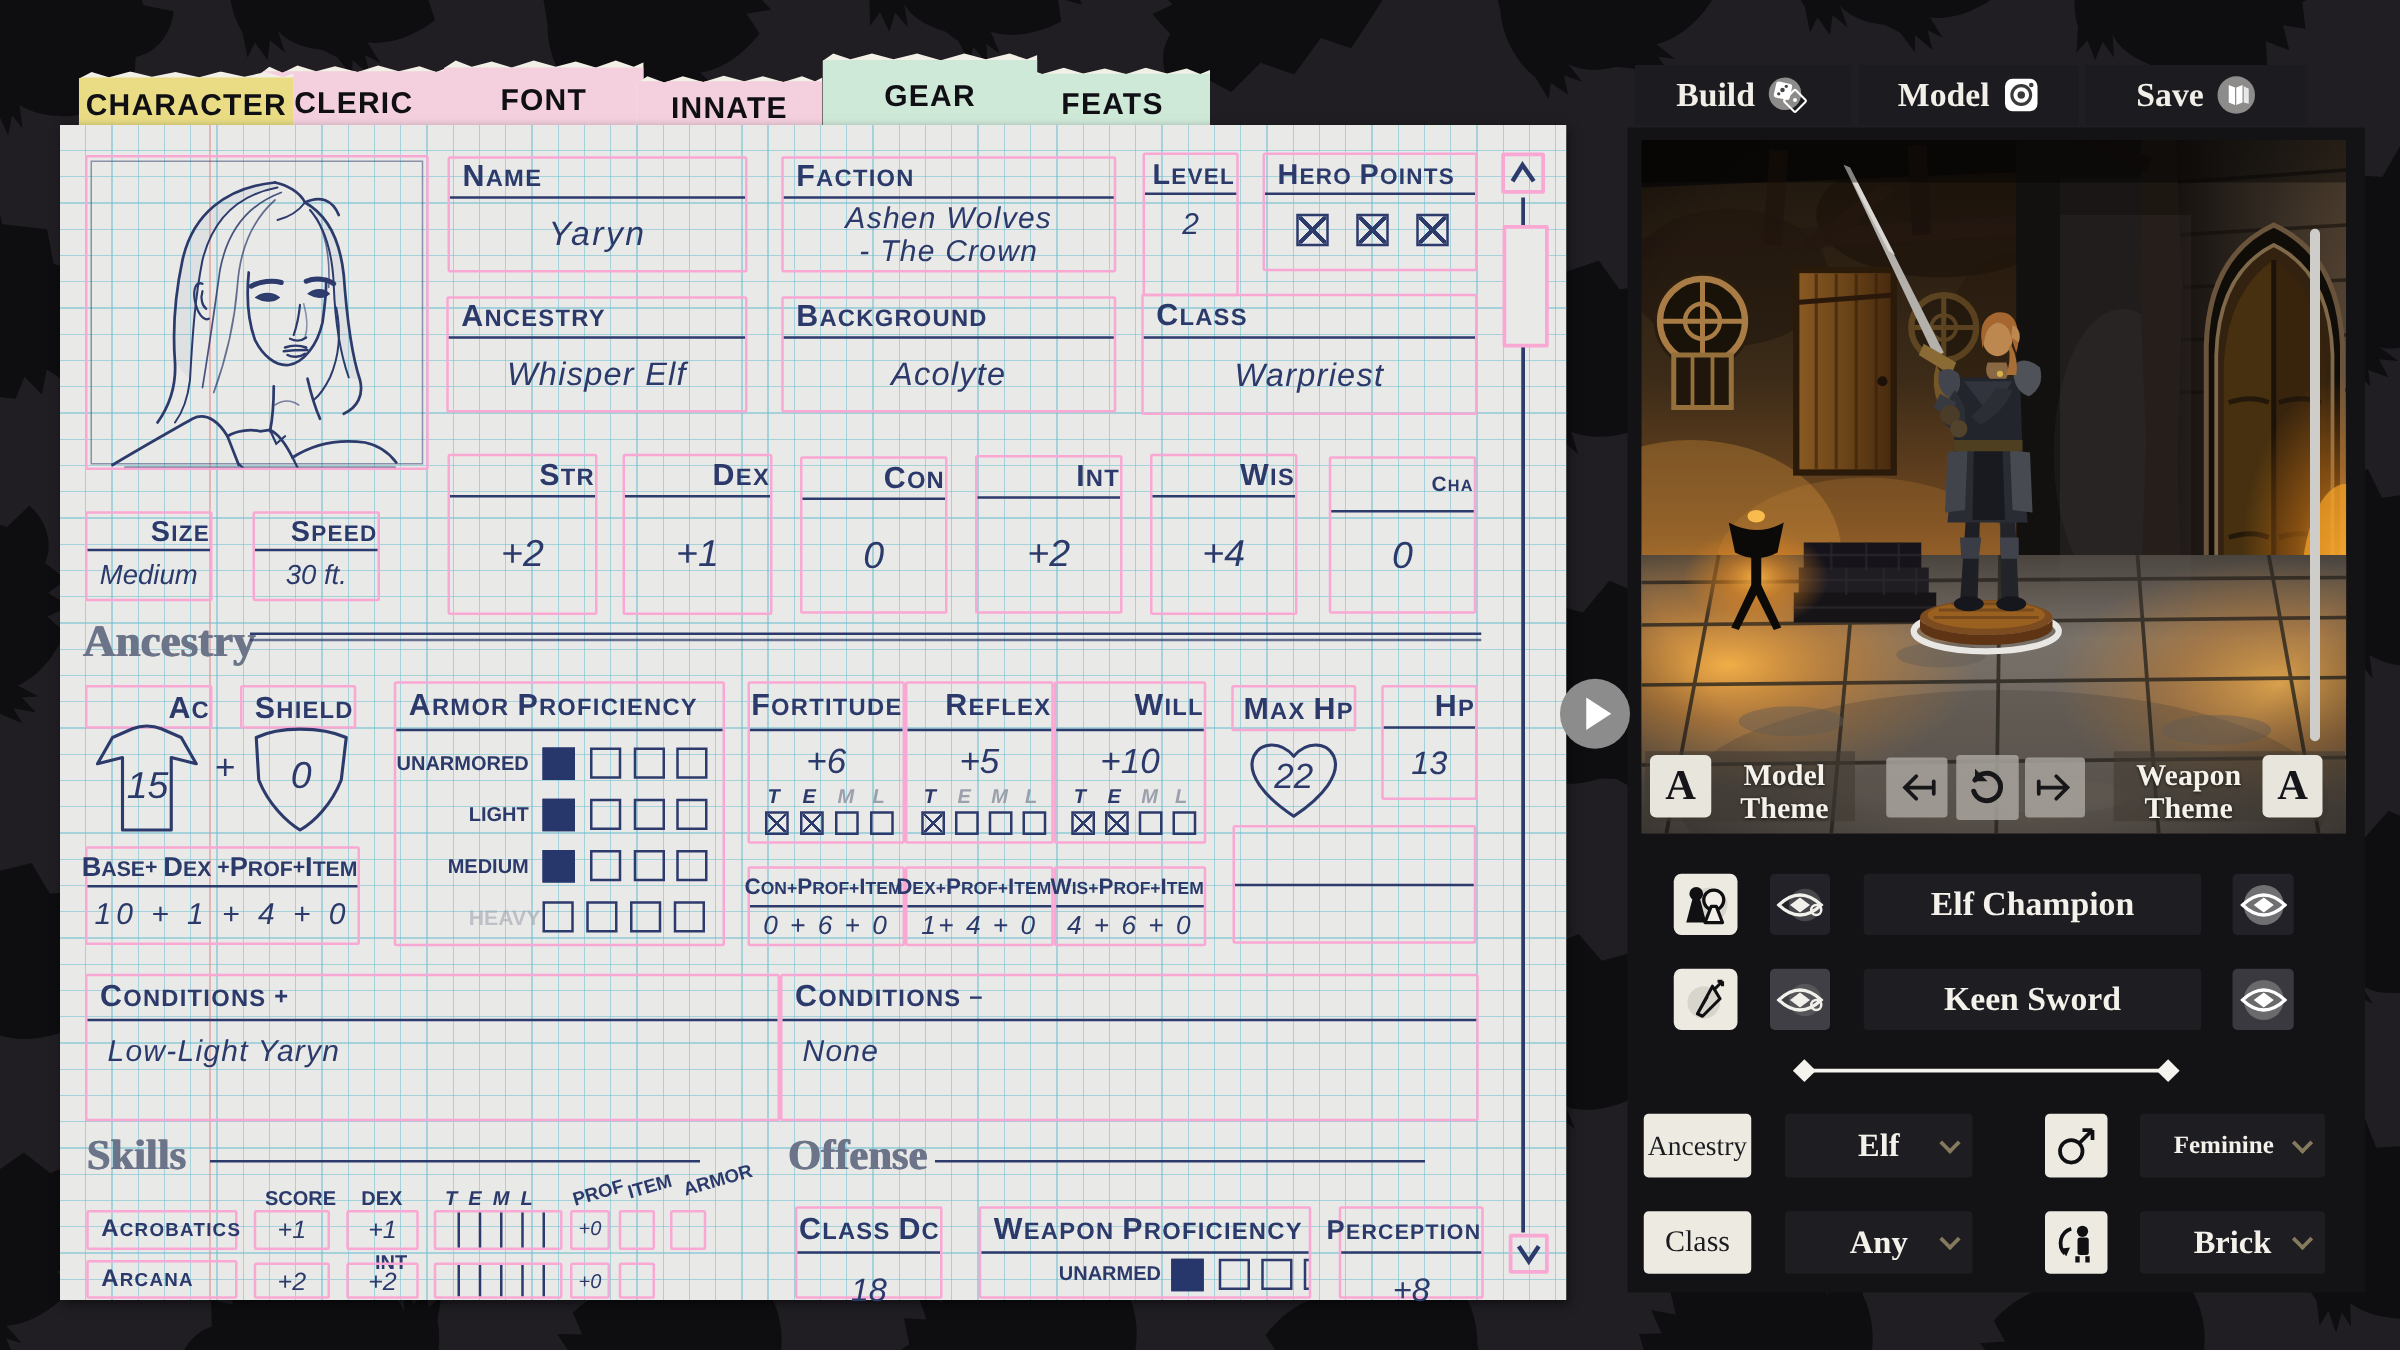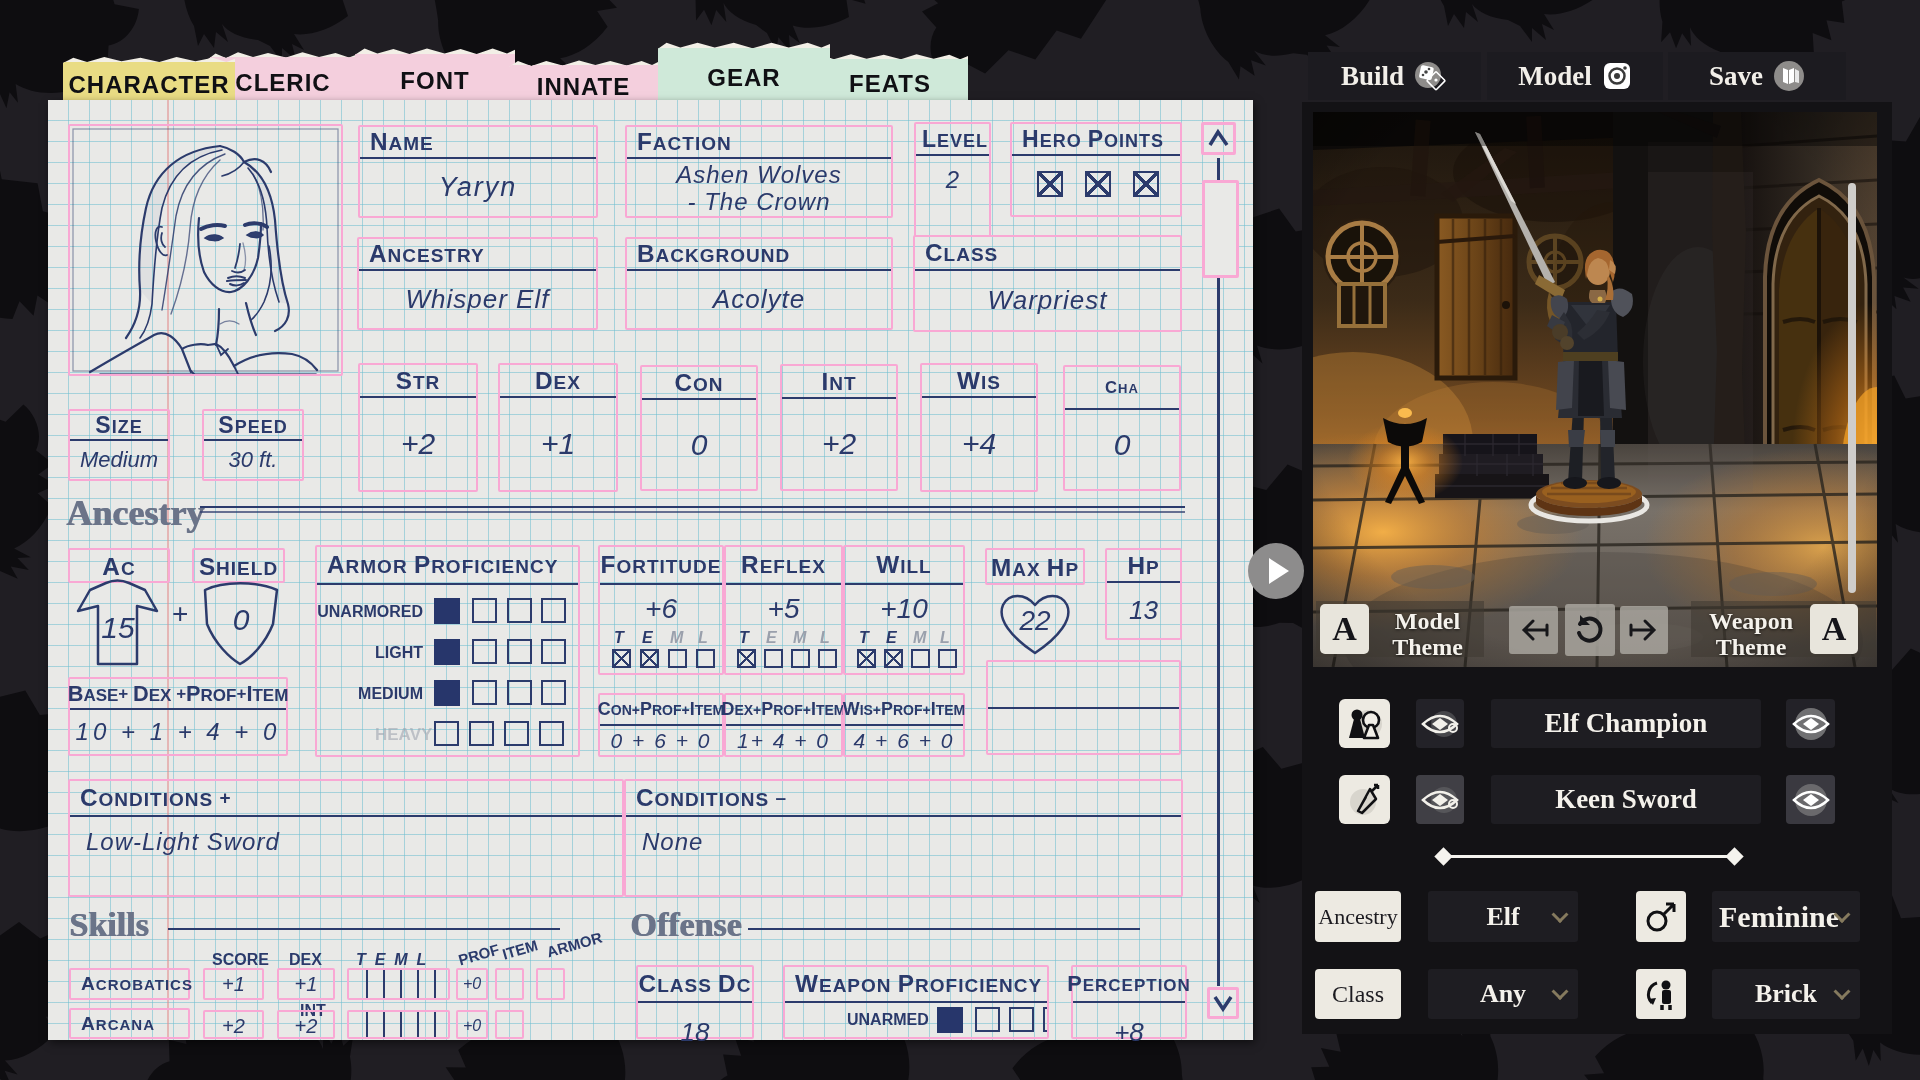--- a/index.html
+++ b/index.html
@@ -18,21 +18,21 @@
   
   #sheet{position:absolute;left:48px;top:100px;width:1205px;height:940px;z-index:2;
     background-color:#e9e9e7;
     background-image:
       linear-gradient(to right, transparent 119px, rgba(225,140,140,.55) 119px, rgba(225,140,140,.55) 121px, transparent 121px),
       repeating-linear-gradient(to right, transparent 0px, transparent 20px, rgba(110,190,208,.55) 20px, rgba(110,190,208,.55) 21px),
       repeating-linear-gradient(to bottom, transparent 0px, transparent 20px, rgba(110,190,208,.55) 20px, rgba(110,190,208,.55) 21px);
     box-shadow:2px 3px 8px rgba(0,0,0,.5);}
   .box{position:absolute;border:2px solid #f9a8d4;z-index:3;border-radius:2px;}
   .hd{position:absolute;left:0;right:0;top:0;border-bottom:2px solid #2c3b6c;display:flex;align-items:center;
-     font-weight:bold;color:#2b3a6b;justify-content:center;letter-spacing:1px;}
+     font-weight:bold;color:#2b3a6b;justify-content:flex-end;letter-spacing:1px;}
   .hd.l{justify-content:flex-start;padding-left:10px;}
   .val{position:absolute;left:0;right:0;display:flex;align-items:center;justify-content:center;
      font-style:italic;color:#2b3a6b;}
   .lblw::first-letter{font-size:1.28em;}
   .cb{position:absolute;border:2px solid #2c3b6c;background:transparent;}
   .cb.x{background-image:linear-gradient(to top right, transparent 45%, #2c3b6c 45%, #2c3b6c 55%, transparent 55%),
     linear-gradient(to bottom right, transparent 45%, #2c3b6c 45%, #2c3b6c 55%, transparent 55%);}
   .fillbox{position:absolute;background:#27366b;border:2px solid #27366b;}
   .heading{position:absolute;font-family:"Liberation Serif",serif;font-weight:bold;color:#6b7489;z-index:3;
     text-shadow:1px 0 0 #6b7489;}
@@ -388,21 +388,21 @@
         <span class="lblw">HP</span>
       </div>
   <div class="val" style="top:33px;bottom:0;font-size:26px;">13</div>
     </div>
 <div class="box" style="left:986px;top:660px;width:195px;height:95px;">
   <div style="position:absolute;left:0;right:0;top:45px;border-top:2px solid #2c3b6c;"></div>
     </div>
 
 <div class="box" style="left:68px;top:779px;width:556px;height:118px;">
   <div class="hd l" style="height:36px;font-size:19px;"><span class="lblw">CONDITIONS</span>&nbsp;+</div>
-  <div class="val" style="top:36px;height:50px;font-size:24px;justify-content:flex-start;padding-left:16px;letter-spacing:1px;">Low-Light Sword</div>
+  <div class="val" style="top:36px;height:50px;font-size:24px;justify-content:flex-start;padding-left:16px;letter-spacing:1px;">Low-Light Yaryn</div>
     </div>
 <div class="box" style="left:624px;top:779px;width:559px;height:118px;">
   <div class="hd l" style="height:36px;font-size:19px;"><span class="lblw">CONDITIONS</span>&nbsp;–</div>
   <div class="val" style="top:36px;height:50px;font-size:24px;justify-content:flex-start;padding-left:16px;letter-spacing:1px;">None</div>
     </div>
 
 <div class="heading" style="left:69px;top:906px;font-size:34px;">Skills</div>
 <div class="hline" style="left:168px;top:928px;width:392px;"></div>
 <div class="glab" style="left:212px;top:951px;font-size:16px;"><span class="lblw">SCORE</span></div>
 <div class="glab" style="left:289px;top:951px;font-size:16px;"><span class="lblw">DEX</span></div>
@@ -786,21 +786,21 @@
 
 <div class="litebtn" style="left:1315px;top:891px;width:86px;height:51px;border-radius:4px;
   font-family:'Liberation Serif',serif;font-size:22px;color:#1c1b20;">Ancestry</div>
 <div class="drop" style="left:1428px;top:891px;width:150px;height:51px;">Elf<div class="chev"></div></div>
 <div class="litebtn" style="left:1636px;top:891px;width:50px;height:51px;border-radius:4px;">
   <svg width="34" height="34" viewBox="0 0 34 34" fill="none" stroke="#101013" stroke-width="3">
     <circle cx="13" cy="21" r="9"></circle>
       <path d="M20,14 L30,4 M30,4 L22,4 M30,4 L30,12"></path>
     </svg>
   </div>
-<div class="drop" style="left:1712px;top:891px;width:148px;height:51px;font-size:30px;padding-right:14px;">Feminine<div class="chev"></div></div>
+<div class="drop" style="left:1712px;top:891px;width:148px;height:51px;font-size:20px;padding-right:14px;">Feminine<div class="chev"></div></div>
 
 <div class="litebtn" style="left:1315px;top:969px;width:86px;height:50px;border-radius:4px;
   font-family:'Liberation Serif',serif;font-size:24px;color:#1c1b20;">Class</div>
 <div class="drop" style="left:1428px;top:969px;width:150px;height:50px;">Any<div class="chev"></div></div>
 <div class="litebtn" style="left:1636px;top:969px;width:50px;height:50px;border-radius:4px;">
   <svg width="34" height="34" viewBox="0 0 34 34">
     <circle cx="22" cy="8" r="4.5" fill="#101013"></circle>
     <rect x="18" y="13" width="9" height="14" rx="2" fill="#101013"></rect>
     <path d="M18,28 L18,33 M26,28 L26,33" stroke="#101013" stroke-width="3.5"></path>
     <path d="M13,6 A12,12 0 0 0 8,26" fill="none" stroke="#101013" stroke-width="3"></path>

